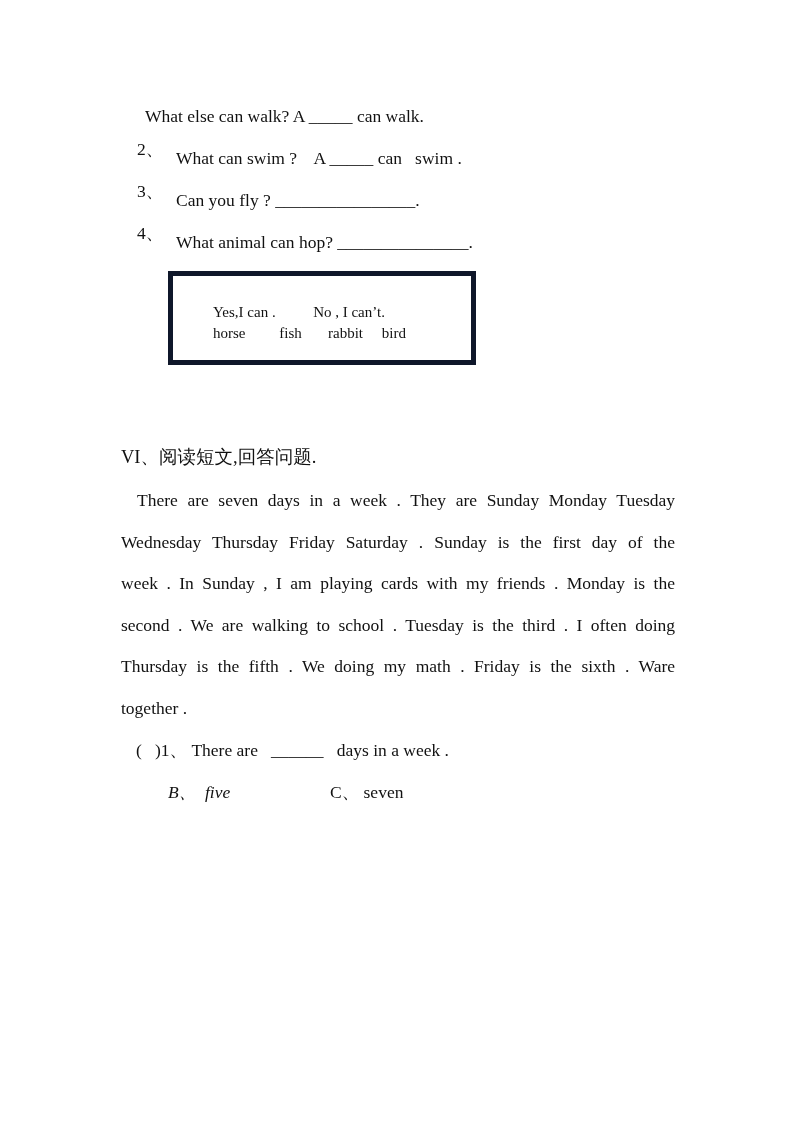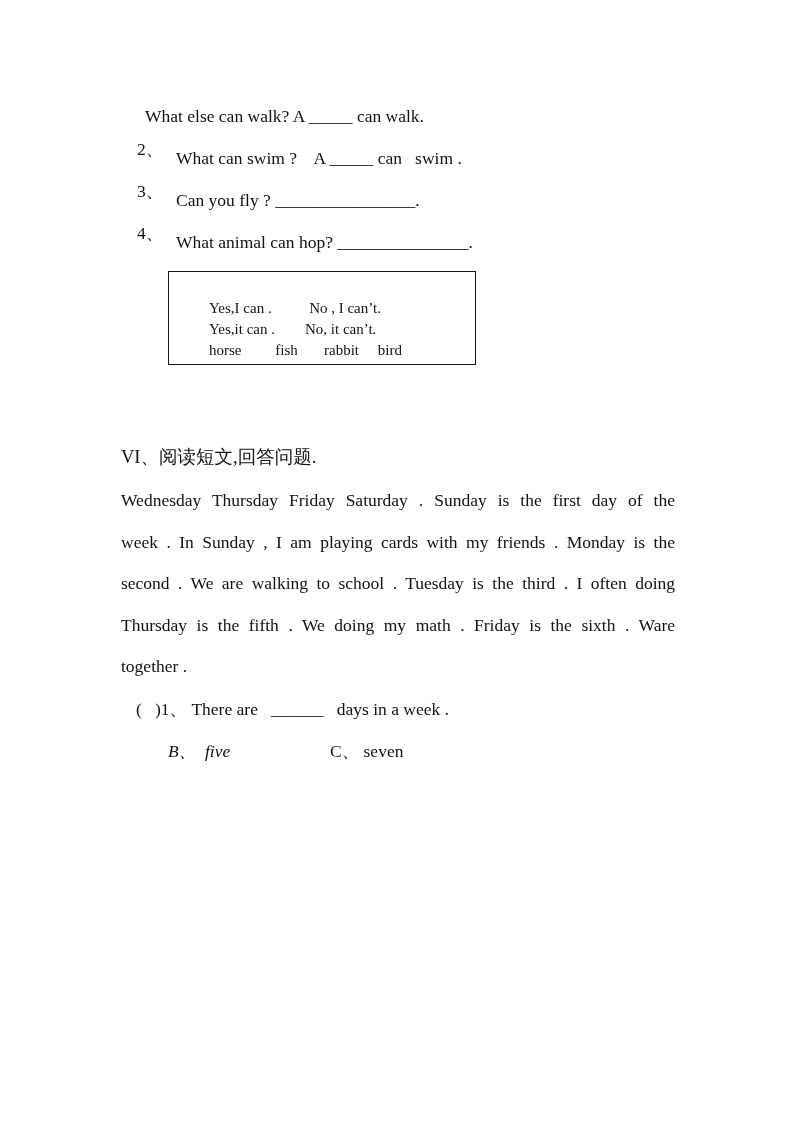--- a/index.html
+++ b/index.html
@@ -21,21 +21,21 @@
   .q-intro { padding-left: 24px; }
   .q-item { display: flex; }
   .q-num { display: inline-block; width: 39px; margin-left: 16px; }
 
   
   .answer-box {
     margin-top: 8px;
     margin-left: 47px;
     width: 308px;
     height: 94px;
-    border: 1px solid #0f172a;
+    border: 5px solid #0f172a;
     padding-top: 26px;
     padding-left: 40px;
     font-size: 15px;
   }
   .box-line { line-height: 21px; white-space: pre; }
 
   
   .reading-heading {
     margin-top: 79px;
     line-height: 26px;
@@ -73,27 +73,27 @@
         <span class="q-line">Can you fly ? ________________.</span>
       </div>
       <div class="q-item">
         <span class="q-num">4、</span>
         <span class="q-line">What animal can hop? _______________.</span>
       </div>
     </div>
 
     <div class="answer-box">
       <div class="box-line">Yes,I can .          No , I can’t.</div>
-      <div class="box-line">Yes,it can .        No, it can’t.</div>
       <div class="box-line">horse         fish       rabbit     bird</div>
     </div>
 
     <div class="reading-heading">VI、阅读短文,回答问题.</div>
 
     <div class="paragraph">
+      <div class="p-line first">There are seven days in a week . They are Sunday Monday Tuesday</div>
       <div class="p-line">Wednesday Thursday Friday Saturday . Sunday is the first day of the</div>
       <div class="p-line">week . In Sunday , I am playing cards with my friends . Monday is the</div>
       <div class="p-line">second . We are walking to school . Tuesday is the third . I often doing</div>
       <div class="p-line">Thursday is the fifth . We doing my math . Friday is the sixth . Ware</div>
       <div class="p-line last">together .</div>
     </div>
 
     <div class="mc-question">(   )1、 There are   ______   days in a week .</div>
 
     <div class="options-row">

